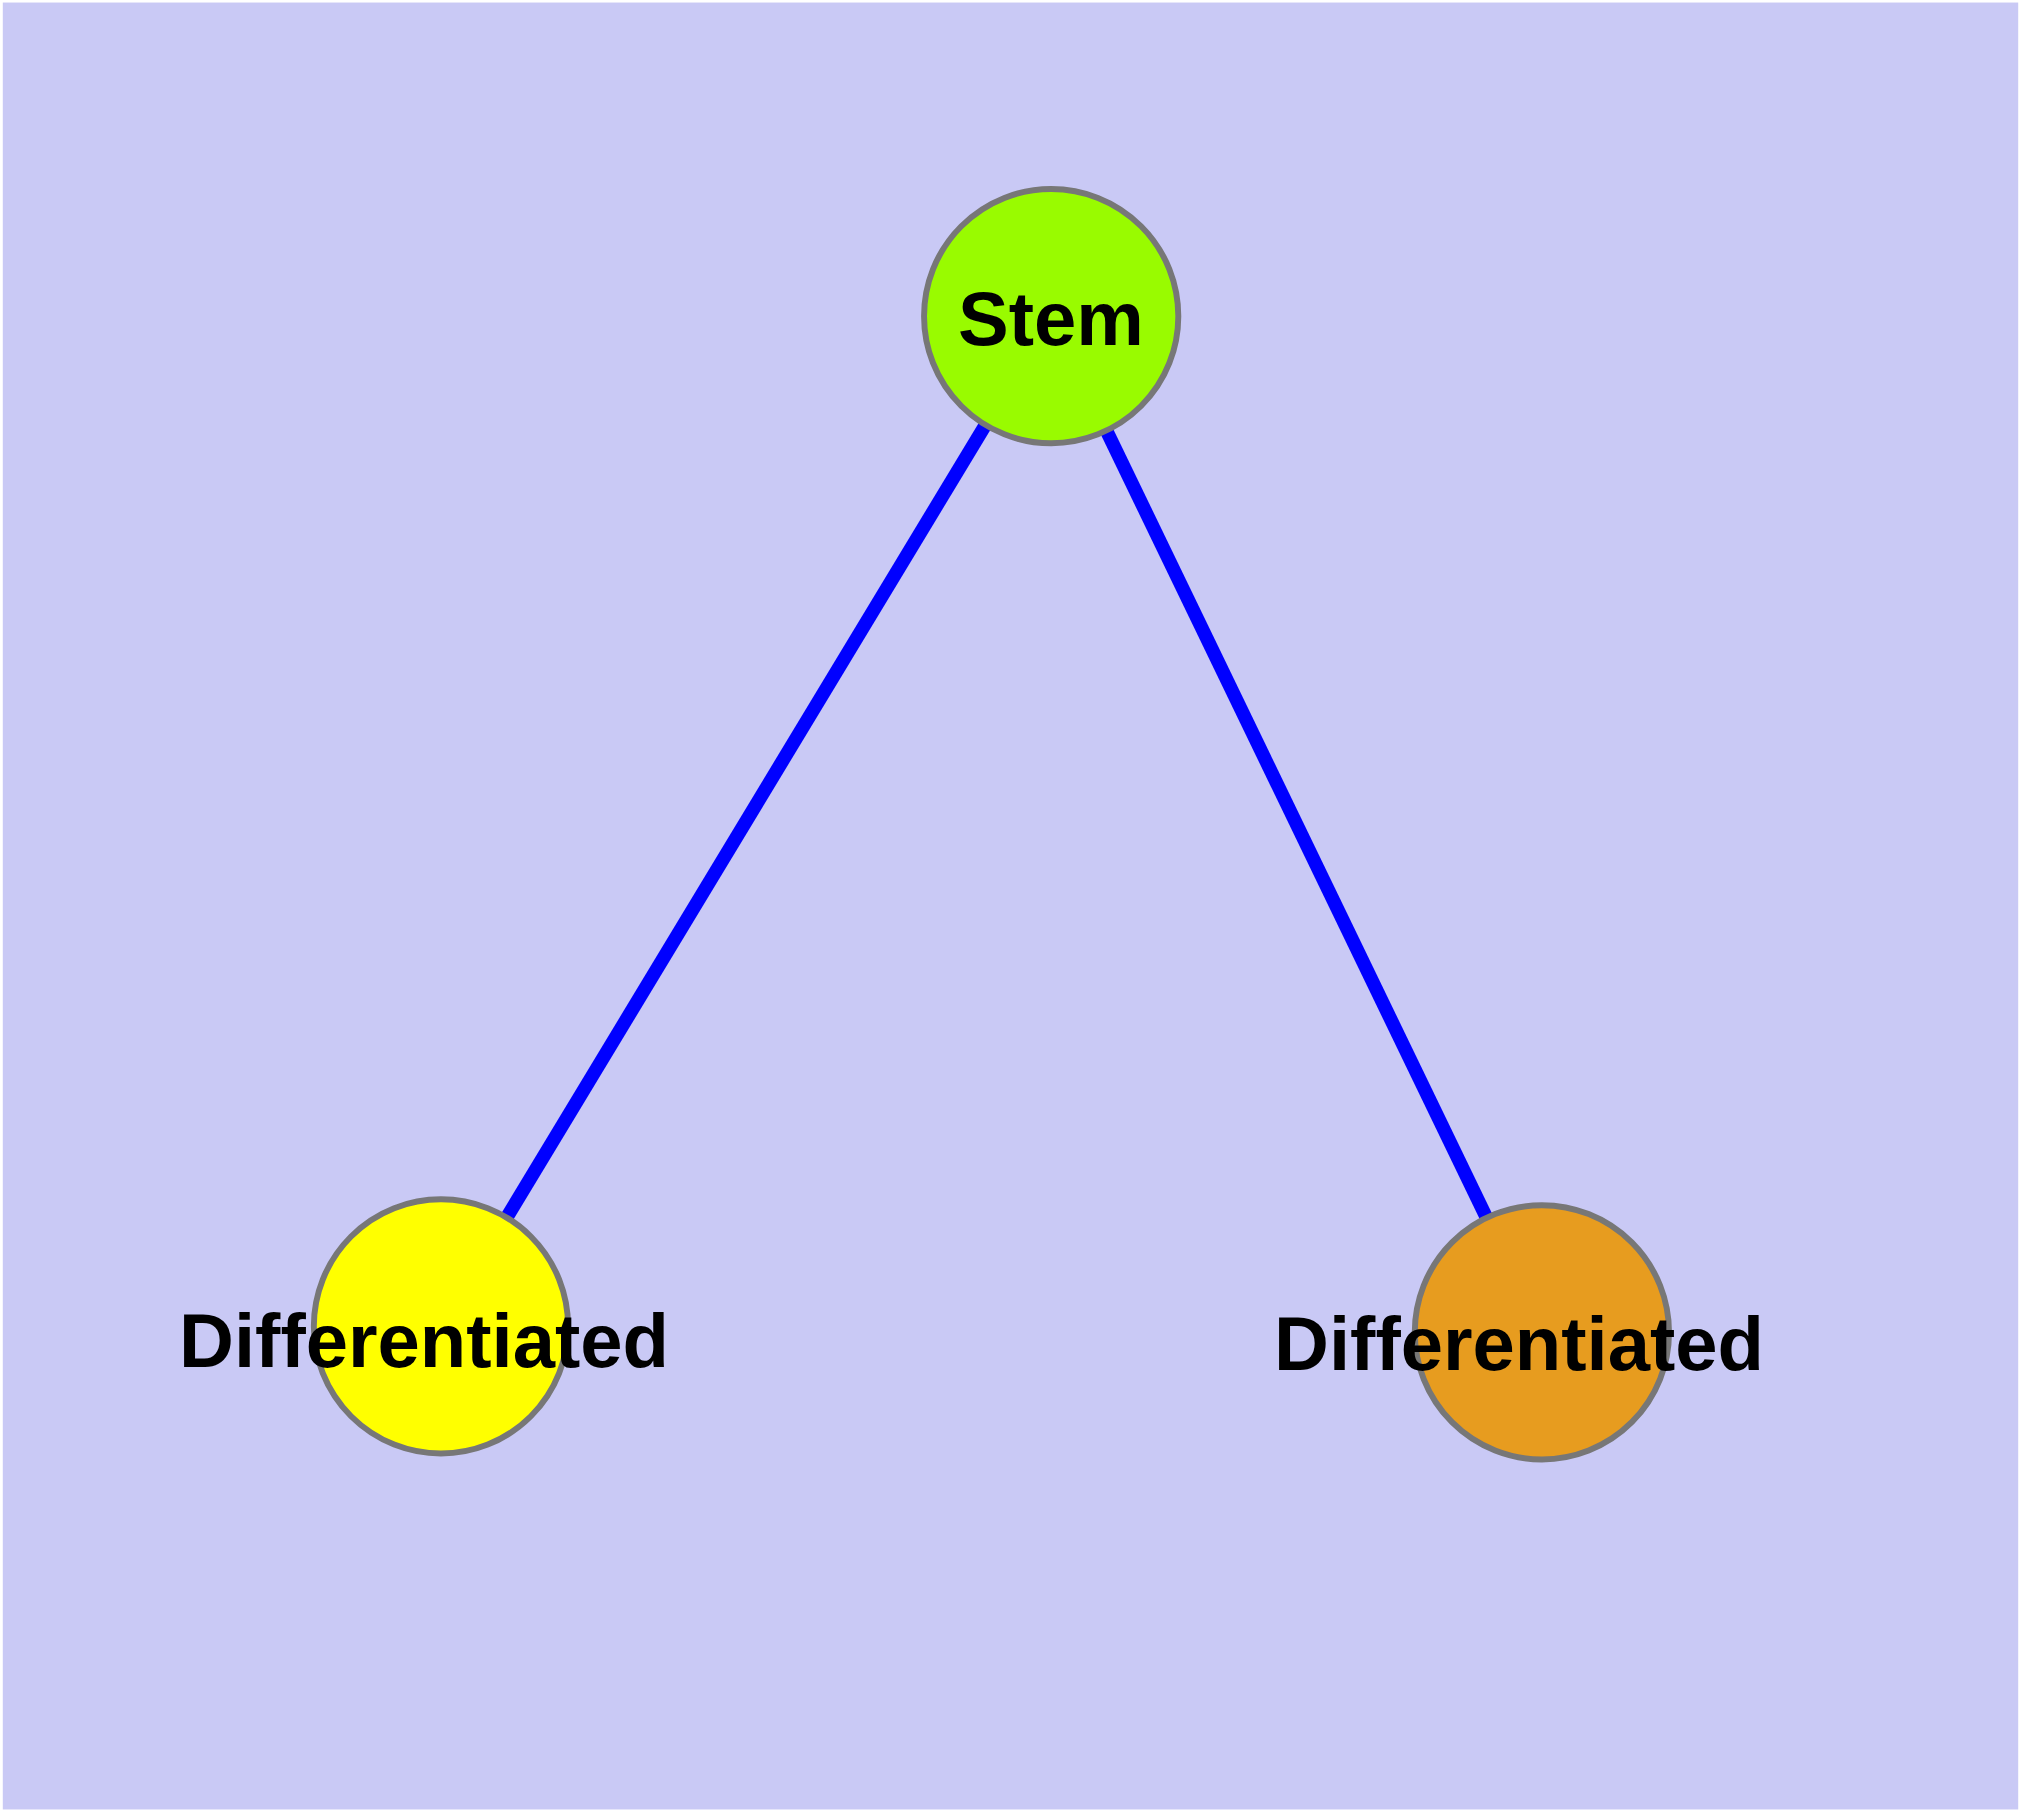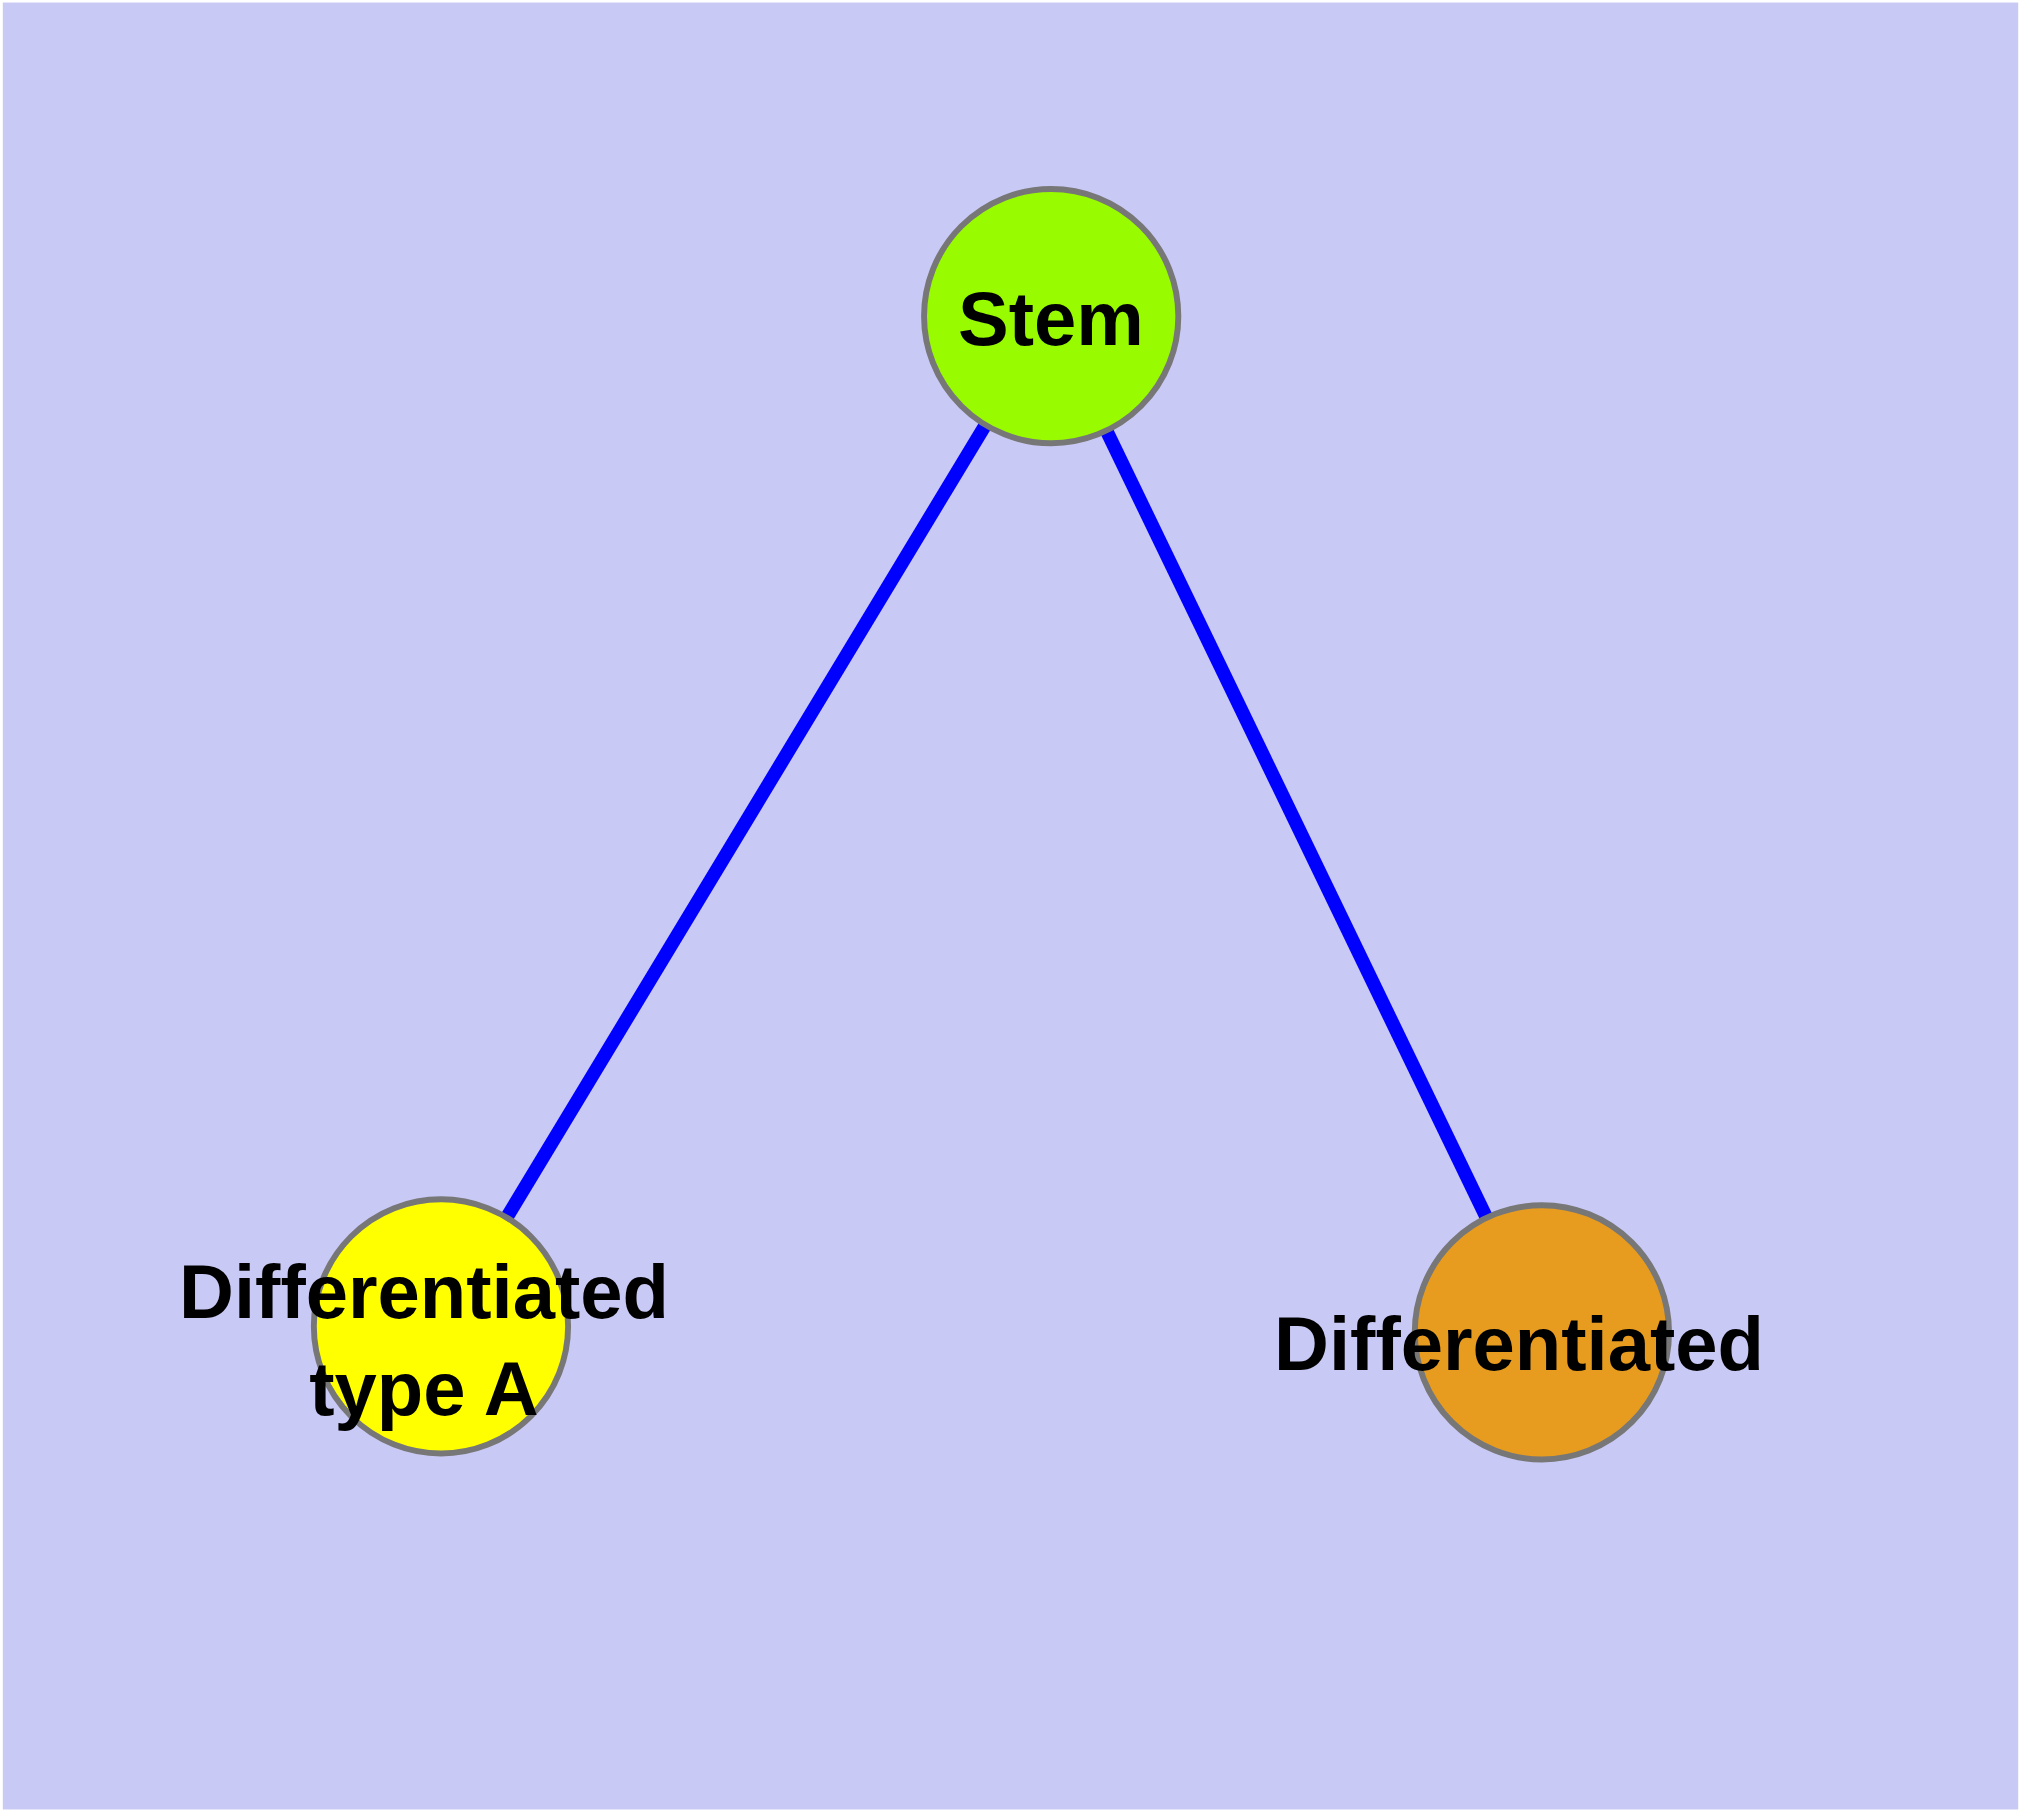--- a/index.html
+++ b/index.html
@@ -20,21 +20,20 @@
     position: absolute;
     left: 0;
     top: 0;
     width: 2021px;
     height: 1812px;
     display: block;
   }
   .node-label {
     position: absolute;
     transform: translate(-50%, -50%);
-    text-align: center;
     font-weight: 700;
     font-size: 76px;
     line-height: 97px;
     white-space: nowrap;
     color: #000000;
   }
   .label-stem   { left: 1051px; top: 318px;  }
   .label-type-a { left: 424px;  top: 1340px; }
   .label-type-b { left: 1519px; top: 1343px; }
 </style>
@@ -54,21 +53,20 @@
     <circle cx="520" cy="1565" r="150" stroke-width="7" stroke="#777777" fill="#FFFF00"></circle>
     <circle cx="1819" cy="1572" r="150" stroke-width="7" stroke="#777777" fill="#E79C1F"></circle>
   </svg>
 
   <div class="node-label label-stem" style="color: rgb(0, 0, 0);">
     <div>Stem</div>
   </div>
 
   <div class="node-label label-type-a" style="color: rgb(0, 0, 0);">
     <div>Differentiated</div>
-    <div>type A</div>
   </div>
 
   <div class="node-label label-type-b" style="color: rgb(0, 0, 0);">
     <div>Differentiated</div>
   </div>
 
 </div>
 
 
 </body></html>

